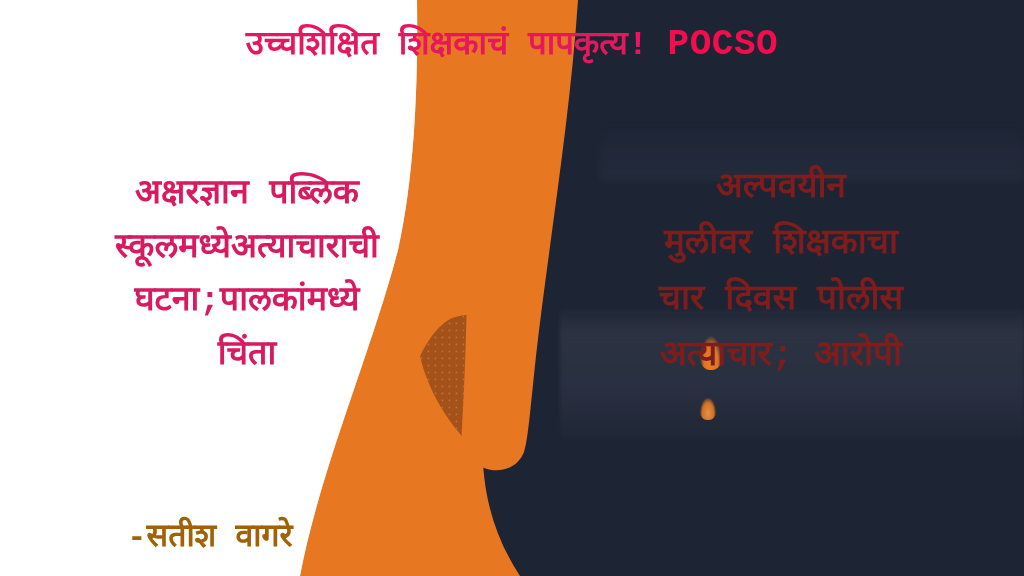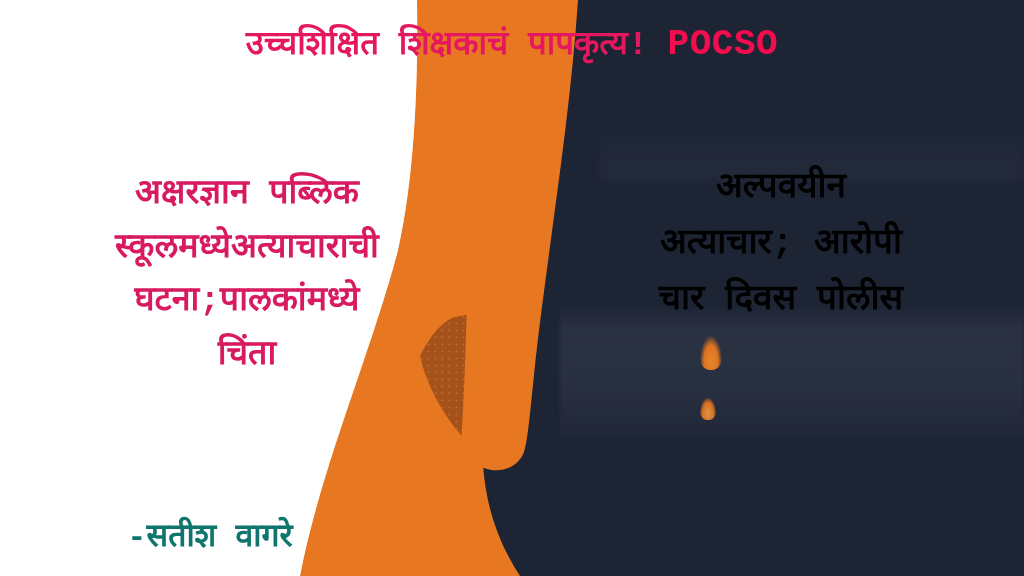--- a/index.html
+++ b/index.html
@@ -87,33 +87,33 @@
     color: #d81b60;
     font-size: 34px;
     line-height: 1.58;
     font-weight: 700;
   }
   .byline {
     position: absolute;
     left: 0px; top: 520px;
     width: 420px;
     text-align: center;
-    color: #0f766e;
+    color: #a16207;
     font-size: 32px;
     font-weight: 700;
     line-height: 1.1;
   }
 
   
   .right-block {
     position: absolute;
     left: 538px; top: 160px;
     width: 486px;
     text-align: center;
-    color: #000000;
+    color: #7f1d1d;
     font-size: 35px;
     line-height: 1.60;
     font-weight: 700;
   }
 
   
   .flame {
     position: absolute;
     left: 700px; top: 336px;
     width: 22px; height: 34px;
@@ -197,17 +197,18 @@
     <div>अक्षरज्ञान पब्लिक</div>
     <div>स्कूलमध्येअत्याचाराची</div>
     <div>घटना;पालकांमध्ये</div>
     <div>चिंता</div>
   </div>
 
   <div class="byline">-सतीश वागरे</div>
 
   <div class="right-block">
     <div>अल्पवयीन</div>
+    <div>मुलीवर शिक्षकाचा</div>
+    <div>चार दिवस पोलीस</div>
     <div>अत्याचार; आरोपी</div>
-    <div>चार दिवस पोलीस</div>
   </div>
 
 </div>
 
 </body></html>

